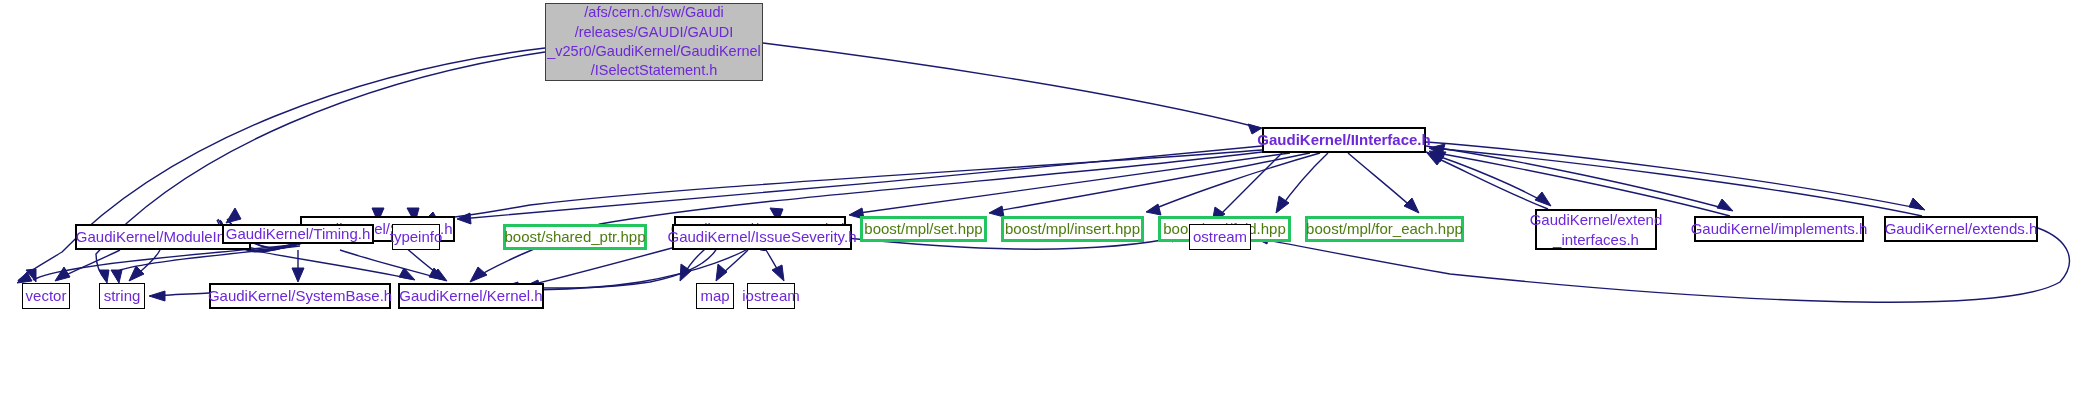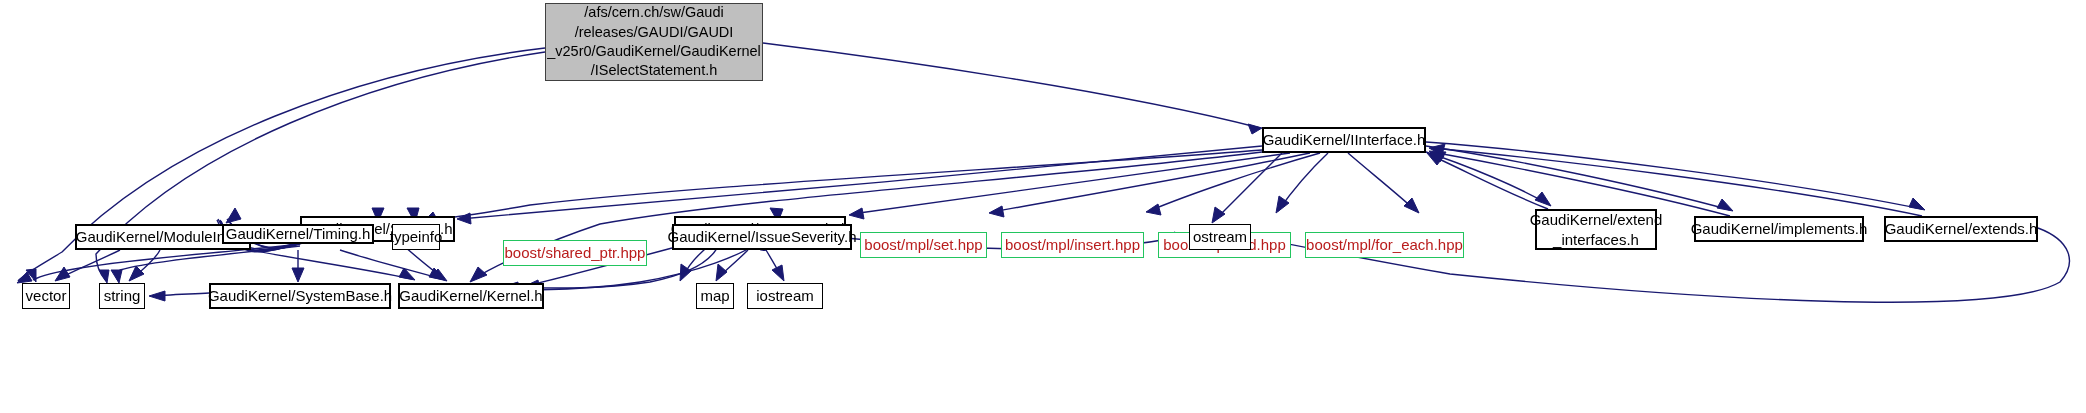--- a/index.html
+++ b/index.html
@@ -33,38 +33,37 @@
     stroke-width: 1;
   }
   .node {
     position: absolute;
     box-sizing: border-box;
     display: flex;
     align-items: center;
     justify-content: center;
     text-align: center;
     font-size: 15px;
-    color: #000000;
+    color: #6d28d9;
     line-height: 1.28;
     white-space: pre-line;
     background: #ffffff;
     border: 1px solid #000000;
     z-index: 5;
   }
   .node.root {
     background: #bfbfbf;
     border: 1px solid #404040;
     font-size: 14.5px;
     padding: 2px 4px;
     line-height: 1.33;
   }
   .node.external {
-    border: 1px solid #22c55e;
-    color: #b91c1c;
-    margin-top: 16px;
+    border: 3px solid #22c55e;
+    color: #4d7c0f;
   }
   .node.thick {
     border: 2px solid #000000;
   }
 </style>
 </head>
 <body>
 
 <div id="graph-root">
   <svg id="edges" viewBox="0 0 2086 413" preserveAspectRatio="none" aria-hidden="true">
@@ -274,21 +273,21 @@
       <polygon class="edge-head" points="149,296 165,291 165,301"></polygon>
     </g>
 
   </svg>
 
   <div class="node root" style="left:545px; top:3px; width:218px; height:78px;">/afs/cern.ch/sw/Gaudi
 /releases/GAUDI/GAUDI
 _v25r0/GaudiKernel/GaudiKernel
 /ISelectStatement.h</div>
 
-  <div class="node thick" style="left:1262px; top:127px; width:164px; height:26px;">GaudiKernel/IInterface.h</div>
+  <div class="node thick" style="left:1262px; top:127px; width:164px; height:26px;font-weight:bold;">GaudiKernel/IInterface.h</div>
 
   <div class="node thick" style="left:300px; top:216px; width:155px; height:26px;">GaudiKernel/System.h</div>
 
   <div class="node thick" style="left:674px; top:216px; width:172px; height:26px;">GaudiKernel/StatusCode.h</div>
 
   <div class="node external" style="left:860px; top:216px; width:127px; height:26px;">boost/mpl/set.hpp</div>
 
   <div class="node external" style="left:1001px; top:216px; width:143px; height:26px;">boost/mpl/insert.hpp</div>
 
   <div class="node external" style="left:1158px; top:216px; width:133px; height:26px;">boost/mpl/fold.hpp</div>
@@ -317,15 +316,15 @@
   <div class="node" style="left:22px; top:283px; width:48px; height:26px;">vector</div>
 
   <div class="node" style="left:99px; top:283px; width:46px; height:26px;">string</div>
 
   <div class="node thick" style="left:209px; top:283px; width:182px; height:26px;">GaudiKernel/SystemBase.h</div>
 
   <div class="node thick" style="left:398px; top:283px; width:146px; height:26px;">GaudiKernel/Kernel.h</div>
 
   <div class="node" style="left:696px; top:283px; width:38px; height:26px;">map</div>
 
-  <div class="node" style="left:747px; top:283px; width:76px; height:26px;">iostream</div>
+  <div class="node" style="left:747px; top:283px; width:48px; height:26px;">iostream</div>
 
 </div>
 
 </body></html>

